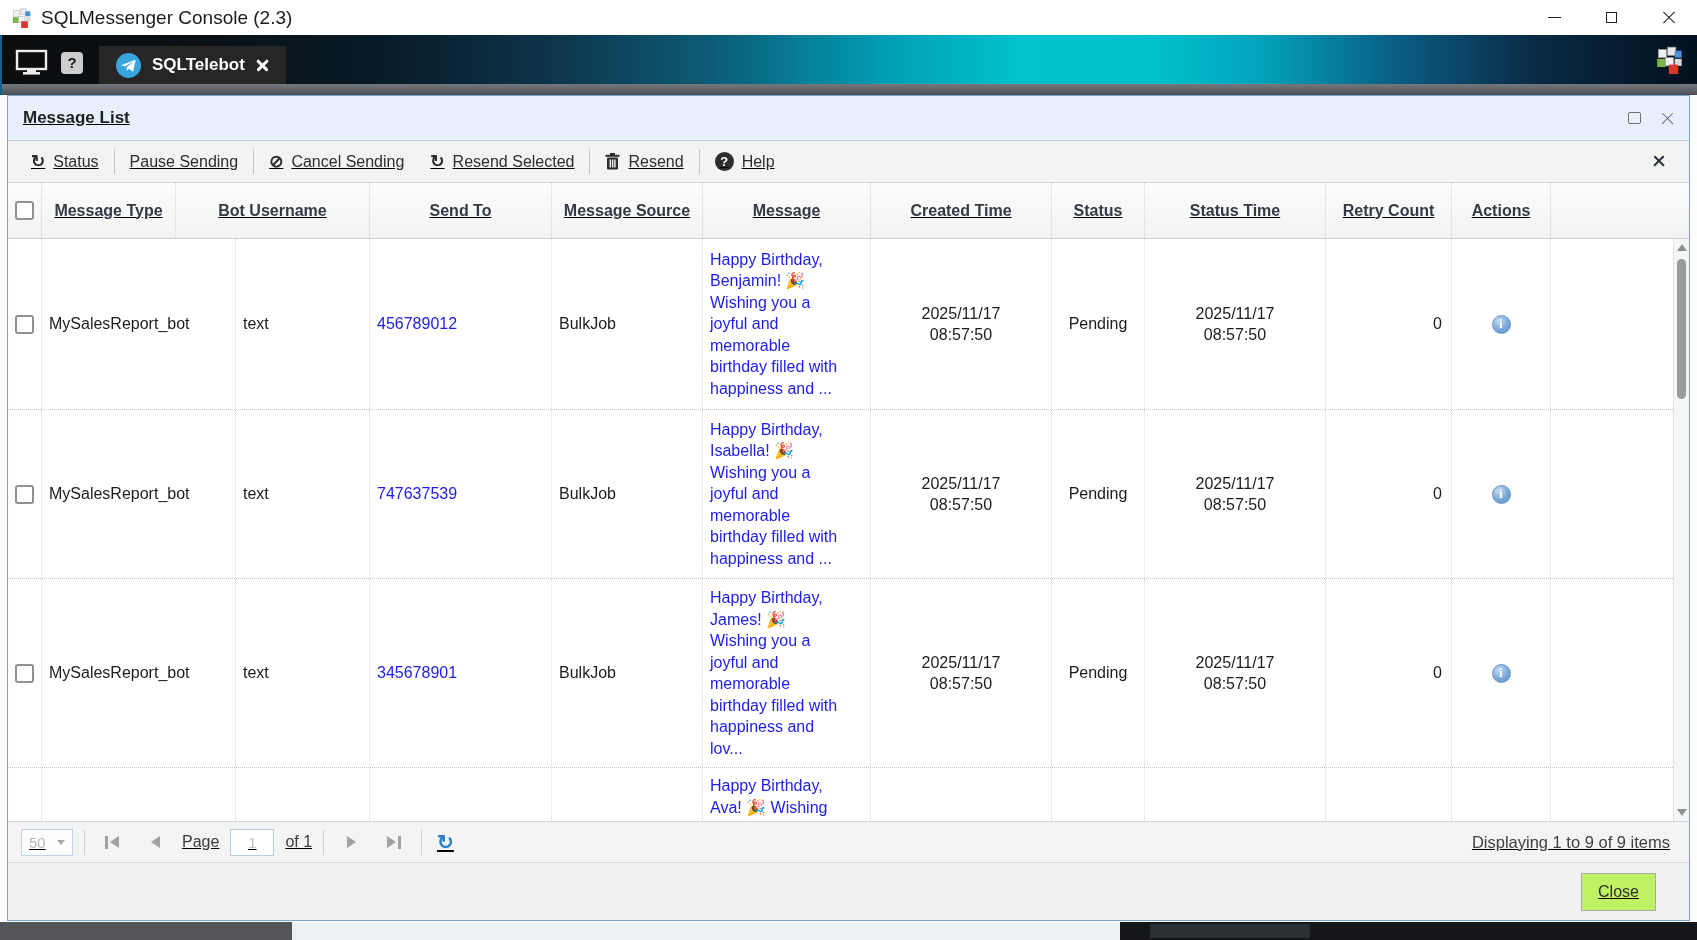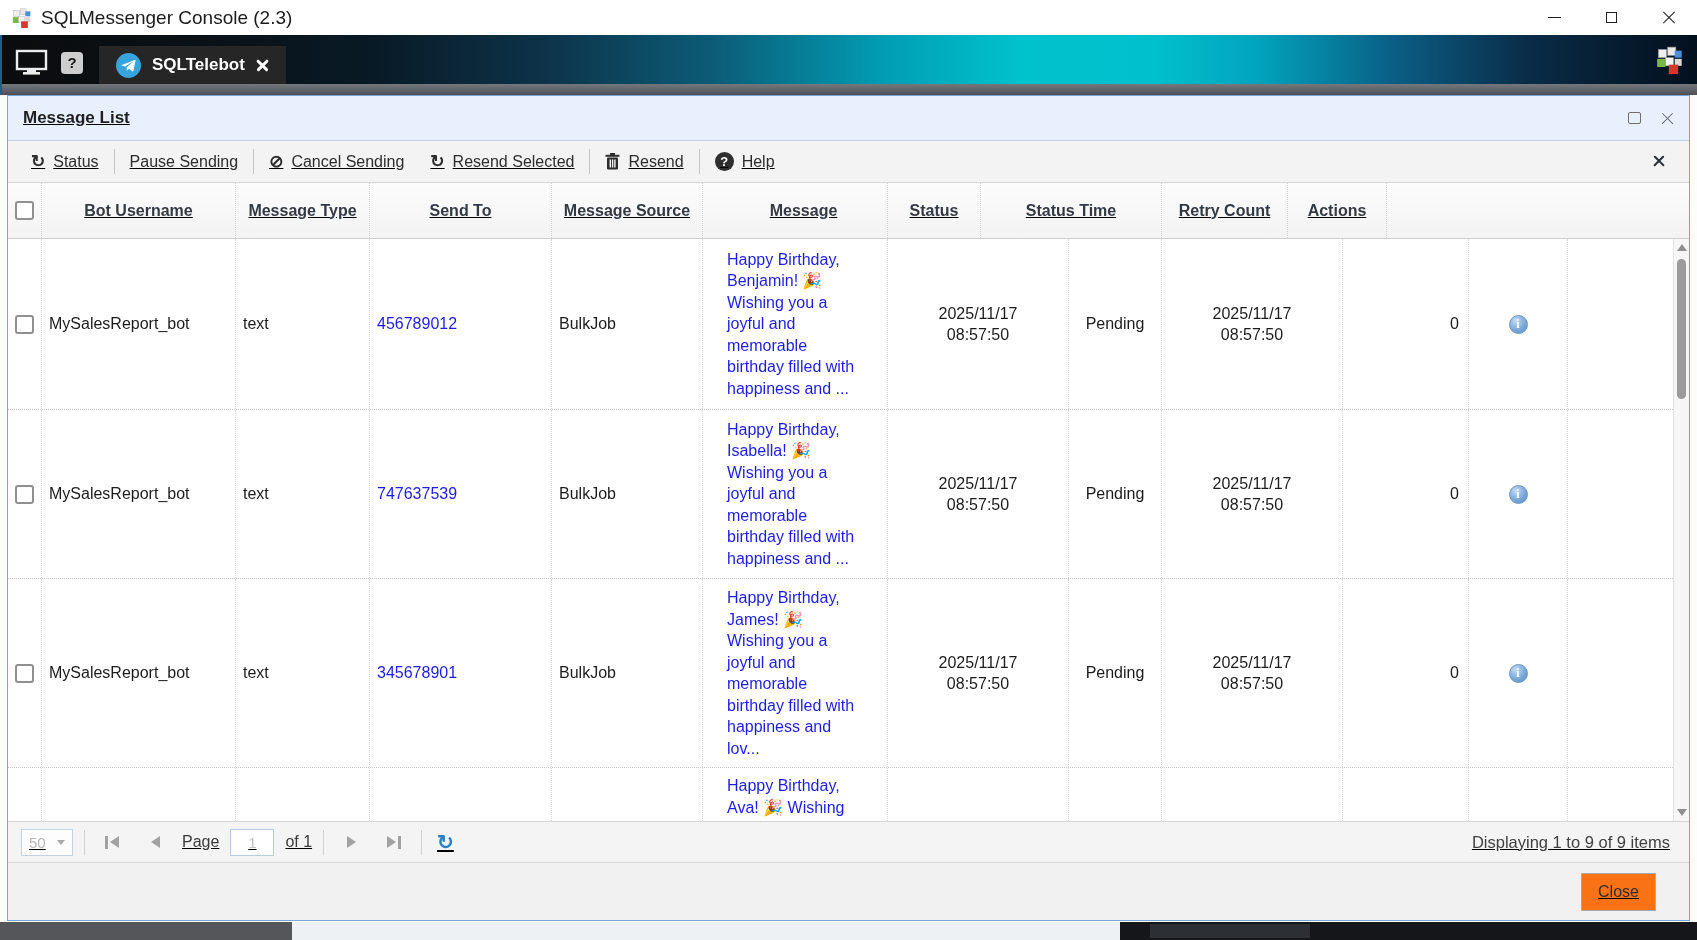--- a/index.html
+++ b/index.html
@@ -66,21 +66,21 @@
   .thead { display:flex; height:56px; background:linear-gradient(#fcfcfc,#f3f3f3);
     border-bottom:1px solid #cfcfcf; font-weight:bold; color:#333a44; font-size:16px; }
   .th { display:flex; align-items:center; justify-content:center; border-right:1px dotted #d2d2d2; }
   .th:last-child { border-right:none; }
   .tbody { position:absolute; top:56px; left:0; right:16px; bottom:0; overflow:hidden; background:#fff; }
   .tr { display:flex; border-bottom:1px dotted #c6c6c6; }
   .td { border-right:1px dotted #d8d8d8; display:flex; align-items:center; font-size:16px; color:#1c1c1c; overflow:hidden; }
   .td:last-child { border-right:none; }
   .c0 { width:34px; justify-content:center; }
   .c1 { width:194px; } .c2 { width:134px; } .c3 { width:182px; } .c4 { width:151px; }
-  .c5 { width:168px;margin-left:17px; } .c6 { width:181px; } .c7 { width:93px; } .c8 { width:181px; }
+  .c5 { width:168px; } .c6 { width:181px; } .c7 { width:93px; } .c8 { width:181px; }
   .c9 { width:126px; } .c10 { width:99px; } .c11 { flex:1; }
   .left { justify-content:flex-start; padding-left:7px; }
   .center { justify-content:center; text-align:center; }
   .right { justify-content:flex-end; padding-right:9px; }
   .msg { color:#1d1de8; line-height:21.5px; padding:6px 7px; white-space:pre-line; }
   .pre { white-space:pre-line; line-height:21px; }
   .link { color:#1d1de8; }
   .r0 { height:171px; } .r1 { height:169px; } .r2 { height:189px; } .r3 { height:190px; }
   .r3 .msg { align-items:flex-start; padding-top:7px; }
   .cb { width:19px; height:19px; background:#fff; border:2px solid #909090; border-radius:3px; display:inline-block; }
@@ -107,21 +107,21 @@
   .tri-l { width:0; height:0; border-top:6.5px solid transparent; border-bottom:6.5px solid transparent; border-right:9px solid #a2a2a2; }
   .tri-r { width:0; height:0; border-top:6.5px solid transparent; border-bottom:6.5px solid transparent; border-left:9px solid #a2a2a2; }
   .bar-v { width:2.5px; height:13px; background:#a2a2a2; }
   .page-input { width:44px; height:27px; border:1px solid #b8cce1; background:#fff; color:#c2c2c2;
     text-align:center; font-size:15px; font-family:"Liberation Sans",sans-serif; }
   .pg-refresh { color:#2a7fc9; font-size:20px; font-weight:bold; line-height:1; margin-left:4px; }
   .displaying { margin-left:auto; color:#404040; font-size:16.5px; margin-right:6px; }
   
   .footer { height:58px; background:#f1f1f1; border-top:1px solid #d8d8d8;
     display:flex; align-items:center; justify-content:flex-end; padding-right:33px; }
-  .close-btn { width:75px; height:38px; background:#f97316; border:1px solid #ababab;
+  .close-btn { width:75px; height:38px; background:#bef264; border:1px solid #ababab;
     font-size:16px; color:#2d2d2d; display:flex; align-items:center; justify-content:center; }
   
   .bottom-strip { position:absolute; left:0; right:0; bottom:0; height:18px; background:#151619; }
   .hs-seg1 { position:absolute; left:0; top:0; bottom:0; width:292px; background:#55565a; }
   .hs-thumb { position:absolute; left:292px; top:0; bottom:0; width:828px; background:#eef1f3; }
   .hs-seg2 { position:absolute; left:1150px; top:2px; bottom:2px; width:160px; background:#2c2f33; }
 </style>
 </head>
 <body>
 
@@ -228,25 +228,26 @@
         <div class="toolbar-x">
           <span class="xmark-dark"></span>
         </div>
       </div>
 
       <div class="grid">
         <div class="thead">
           <div class="th c0">
               <span class="cb"></span>
             </div>
+          <div class="th c2">Message Type</div>
           <div class="th c1">Bot Username</div>
-          <div class="th c2">Message Type</div>
           <div class="th c3">Send To</div>
           <div class="th c4">Message Source</div>
           <div class="th c5">Message</div>
+          <div class="th c6">Created Time</div>
           <div class="th c7">Status</div>
           <div class="th c8">Status Time</div>
           <div class="th c9">Retry Count</div>
           <div class="th c10">Actions</div>
           <div class="th c11"></div>
         </div>
 
         <div class="tbody">
 
           <div class="tr r0">

